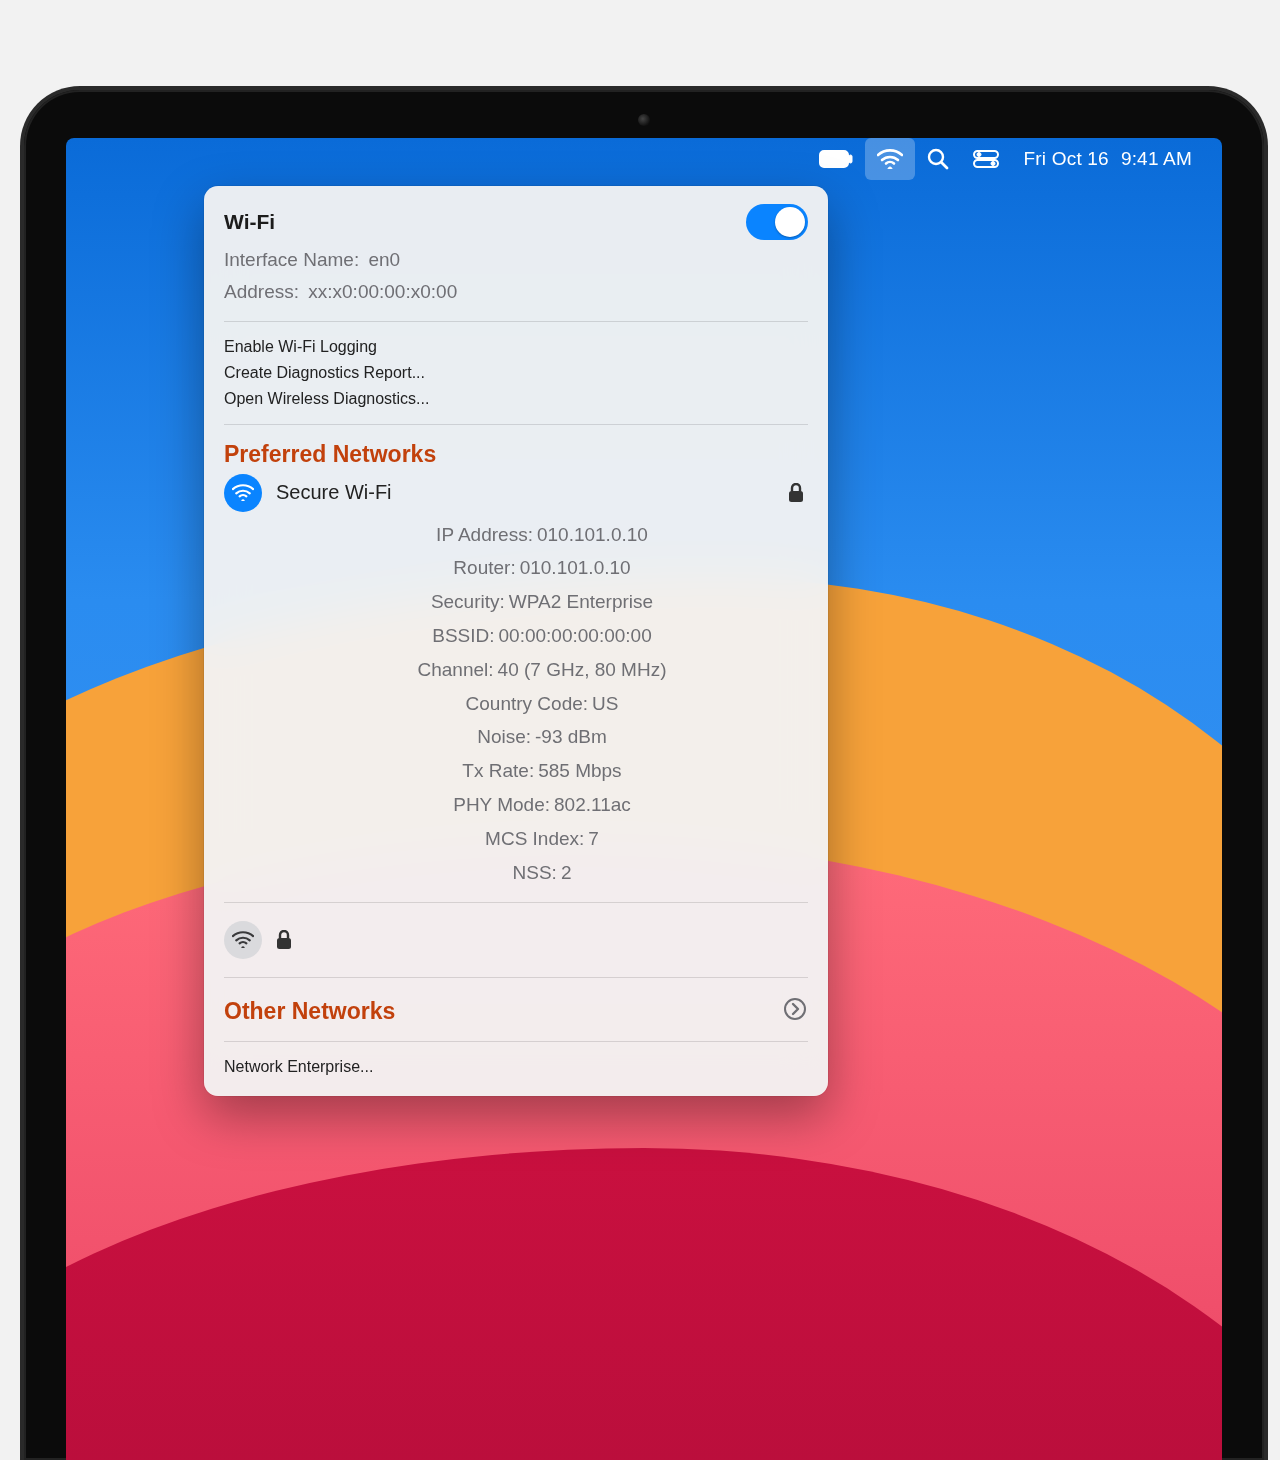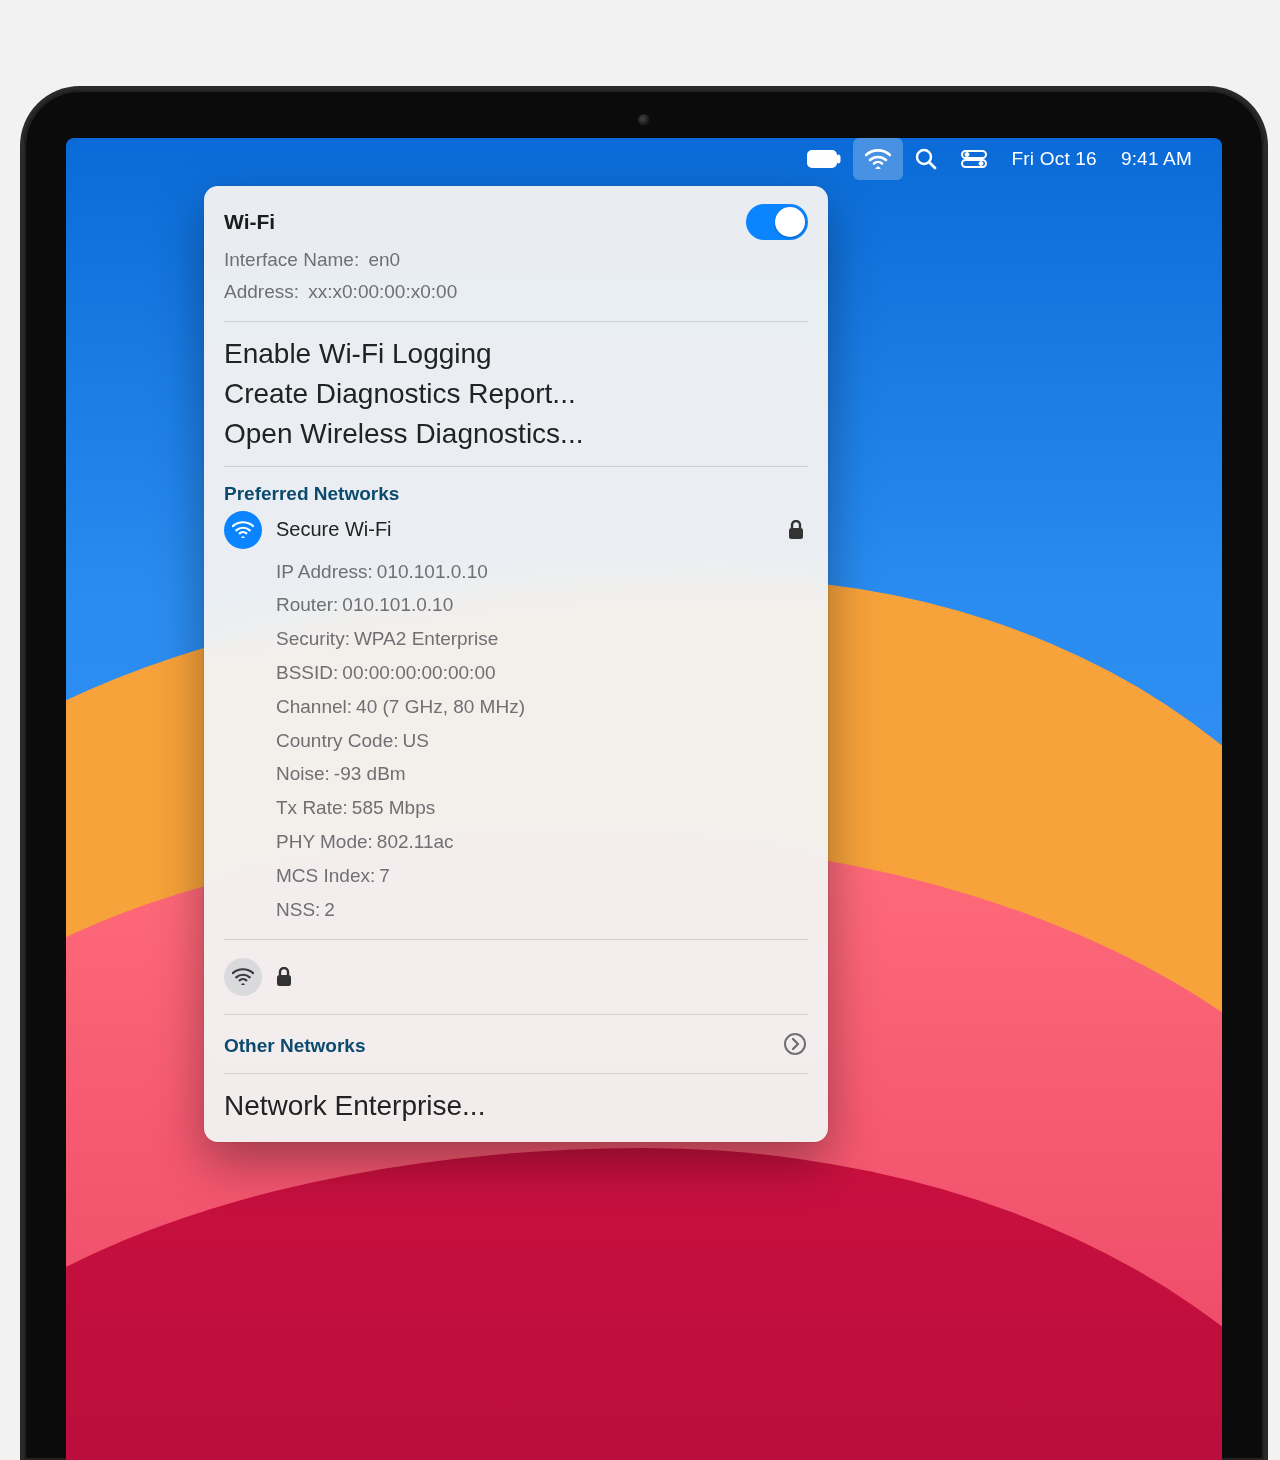--- a/index.html
+++ b/index.html
@@ -56,21 +56,21 @@
     padding: 0 18px;
     color: #fff;
     font-size: 19px;
     gap: 0;
   }
   .menubar .item {
     height: 42px; display: flex; align-items: center; padding: 0 12px;
   }
   .menubar .item.selected { background: rgba(255,255,255,0.25); border-radius: 6px; color: #fff; }
   .menubar .datetime { padding-left: 12px; font-weight: 500; letter-spacing: 0.2px; }
-  .menubar .datetime .date { margin-right: 24px; }
+  .menubar .datetime .date { margin-right: 12px; }
 
   
   .mb-icon { display:flex; align-items:center; justify-content:center; }
   .mb-icon svg { fill: currentColor; stroke: currentColor; }
 
   
   .panel {
     position: absolute;
     top: 48px; left: 138px;
     width: 624px;
@@ -96,35 +96,35 @@
   .toggle .knob {
     position: absolute; right: 3px; top: 3px;
     width: 30px; height: 30px; background:#fff; border-radius: 50%;
     box-shadow: 0 1px 2px rgba(0,0,0,0.3);
   }
 
   .kv { color: #6f6f74; font-size: 19px; line-height: 1.7; }
   .kv .k { display:inline; }
   .kv .v { display:inline; color:#6f6f74; margin-left: 4px; }
 
-  .menuitem { color:#222; font-size: 28px; padding: 4px 0; }
-  .section-label { color:#0c4a6e; font-weight:700; font-size:19px; padding-top:4px; }
+  .menuitem { color:#222; font-size: 16px; padding: 4px 0; }
+  .section-label { color:#c2410c; font-weight:700; font-size:23px; padding-top:4px; }
 
   .net-row { display:flex; align-items:center; gap:14px; padding:6px 0; }
   .net-row .name { flex:1; font-size:20px; color:#222; }
   .wifi-circle {
     width: 38px; height: 38px; border-radius: 50%;
     display:flex; align-items:center; justify-content:center;
     flex: 0 0 38px;
   }
   .wifi-circle.active { background:#0a84ff; color:#fff; }
   .wifi-circle.inactive { background:#dadadd; color:#3a3a3c; }
 
   .details { padding-left: 52px; }
-  .details .kv { line-height: 1.78; }
+  .details .kv { line-height: 1.78; text-align: center; }
 
   .chev { width: 26px; height:26px; display:flex; align-items:center; justify-content:center; color:#6f6f74; }
   .lock { width: 20px; height:20px; color:#333; }
 
   .panel-footer { padding: 6px 20px 10px; }
 </style>
 </head>
 <body>
 
 <div class="bezel">

